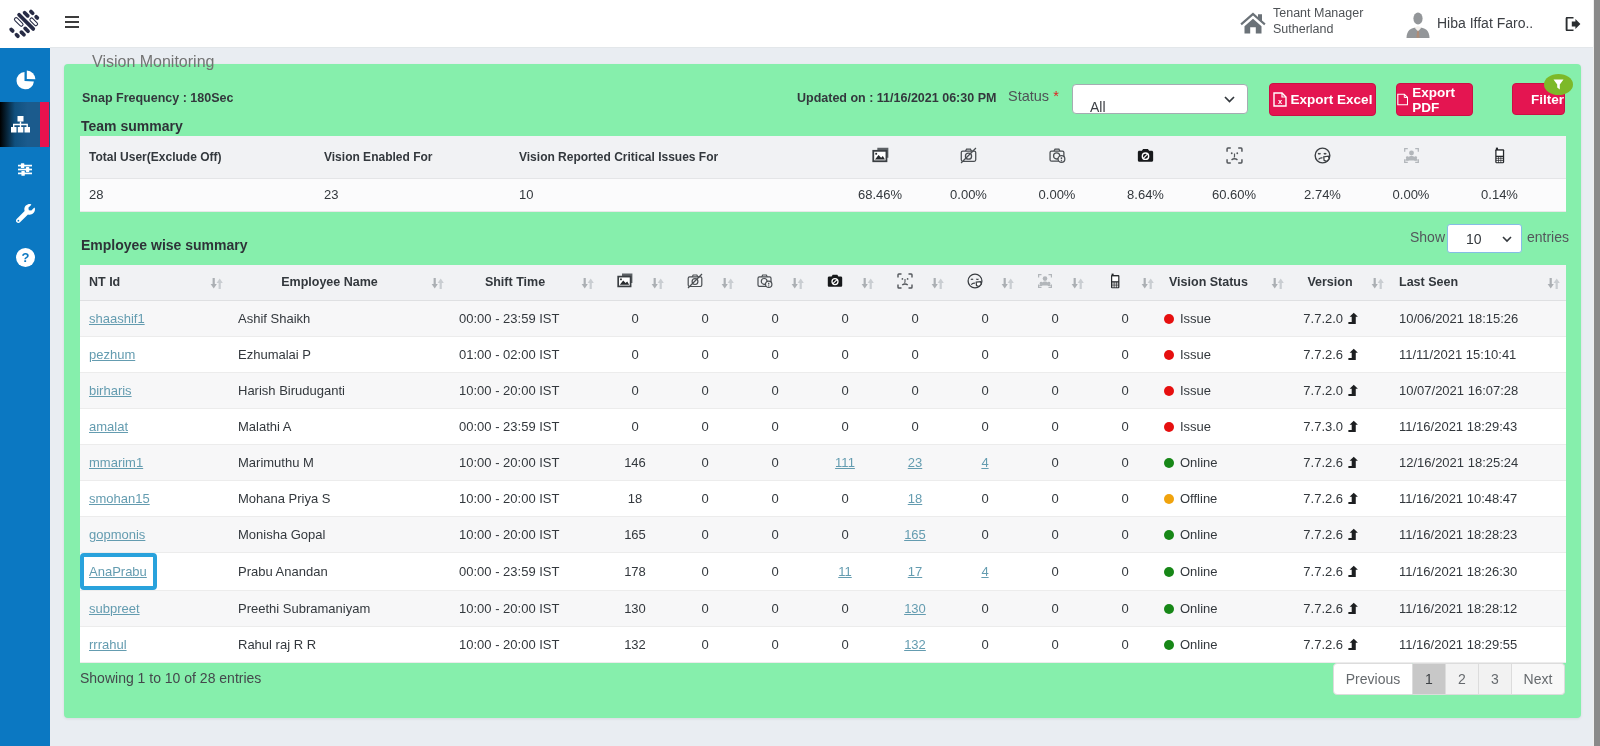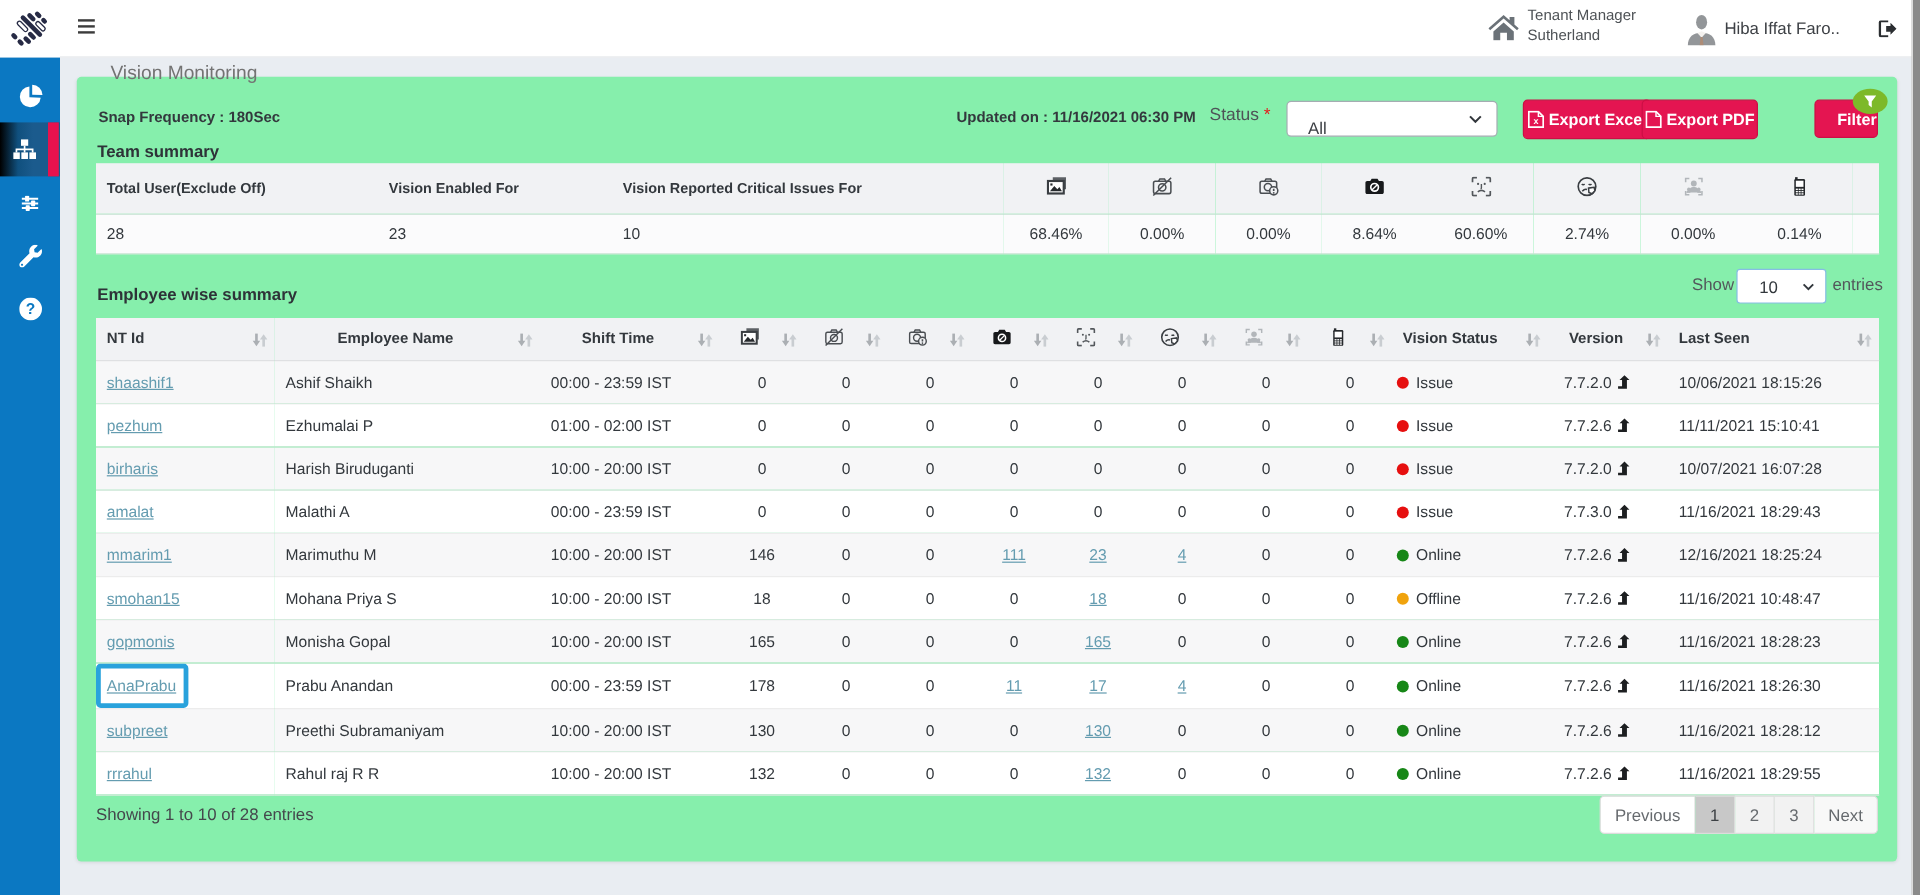--- a/index.html
+++ b/index.html
@@ -33,21 +33,21 @@
 #card { position:absolute; left:64px; top:64px; width:1517px; height:654px; background:#86efac; border-radius:4px; box-shadow:0 1px 3px rgba(0,0,0,.08); }
 .snap { position:absolute; left:18px; top:27px; font-size:12.5px; font-weight:bold; color:#33383d; }
 .updated { position:absolute; left:733px; top:27px; font-size:12.5px; font-weight:bold; color:#33383d; }
 .statuslbl { position:absolute; left:944px; top:24px; font-size:14.5px; color:#4e5256; }
 .statuslbl .req { color:#e02020; }
 .sel-status { position:absolute; left:1008px; top:20px; width:176px; height:30px; border:1px solid #a5acb2; border-radius:4px; background:#fff; font-size:14px; color:#3d4045; }
 .sel-status .txt { position:absolute; left:17px; top:14px; }
 .sel-status .chev { position:absolute; right:12px; top:11px; }
 .btn { position:absolute; top:19px; height:33px; background:#e41551; border:1px solid #cb1045; border-radius:4px; color:#fff; font-size:13.5px; font-weight:bold; display:flex; align-items:center; justify-content:center; gap:4px; }
 #b-excel { left:1205px; width:107px; }
-#b-pdf { left:1304px; width:97px; }
+#b-pdf { left:1332px; width:77px; }
 #b-filter { left:1448px; width:53px; height:32px;justify-content:flex-end; }
 #badge { position:absolute; left:1480px; top:10px; width:29px; height:21px; background:#7db929; border-radius:50%; z-index:3; display:flex; align-items:center; justify-content:center; }
 
 .h2 { position:absolute; left:17px; font-size:14px; font-weight:bold; color:#2e3338; }
 
 
 table { border-collapse:collapse; table-layout:fixed; width:1486px; }
 #t-team { position:absolute; left:16px; top:72px; }
 #t-emp { position:absolute; left:16px; top:201px; }
 th, td { font-size:13px; color:#33383d; overflow:hidden; white-space:nowrap; }

